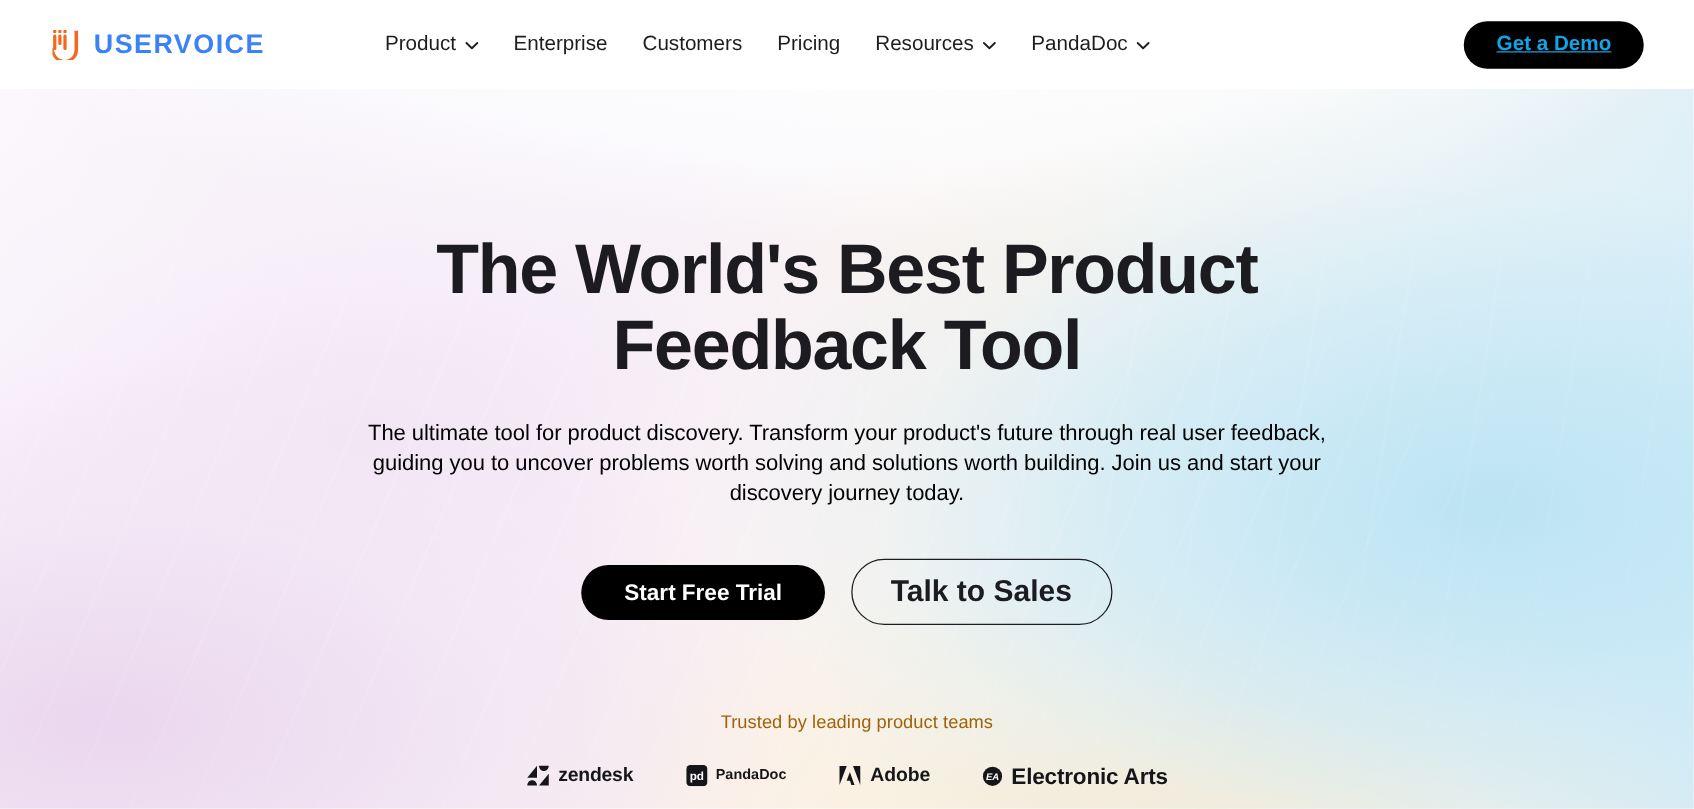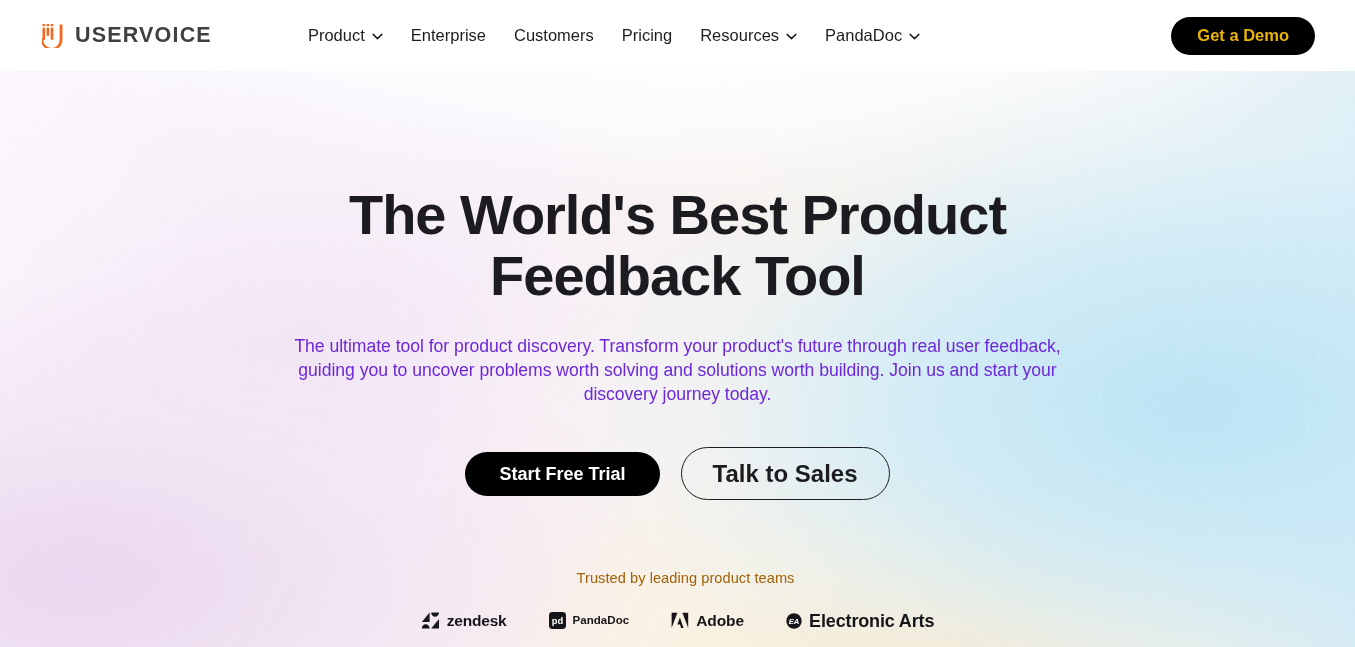--- a/index.html
+++ b/index.html
@@ -44,21 +44,21 @@
   .brand-mark {
     width: 21px;
     height: 24px;
     display: block;
     flex-shrink: 0;
   }
   .brand-name {
     font-size: 21.5px;
     font-weight: 700;
     letter-spacing: 0.055em;
-    color: #404040;
+    color: #3b82f6;
     white-space: nowrap;
     line-height: 1;
   }
 
   .main-nav {
     display: flex;
     align-items: center;
     gap: 0px;
     margin-left: 82px;
   }
@@ -93,26 +93,27 @@
     cursor: pointer;
     font-family: "Liberation Sans", sans-serif;
     white-space: nowrap;
     line-height: 1;
     display: inline-flex;
     align-items: center;
     justify-content: center;
   }
   .btn-dark {
     background: #000000;
-    color: #eab308;
+    color: #0ea5e9;
     border-radius: 999px;
     font-size: 16.5px;
     font-weight: 600;
     padding: 0 26px;
     height: 38px;
+    text-decoration: underline;
   }
   .btn-outline {
     background: transparent;
     color: #000000;
     border: 1.6px solid #000000;
     border-radius: 999px;
     font-size: 16.5px;
     font-weight: 600;
     padding: 0 26px;
     height: 38px;
@@ -186,21 +187,21 @@
     letter-spacing: -0.018em;
     color: #1c1c20;
   }
 
   .hero-sub {
     margin: 28px auto 0;
     width: 790px;
     font-size: 17.6px;
     line-height: 24px;
     font-weight: 400;
-    color: #6d28d9;
+    color: #000000;
     letter-spacing: -0.002em;
   }
 
   .hero-ctas {
     margin-top: 41px;
     display: flex;
     align-items: center;
     justify-content: center;
     gap: 21px;
   }

